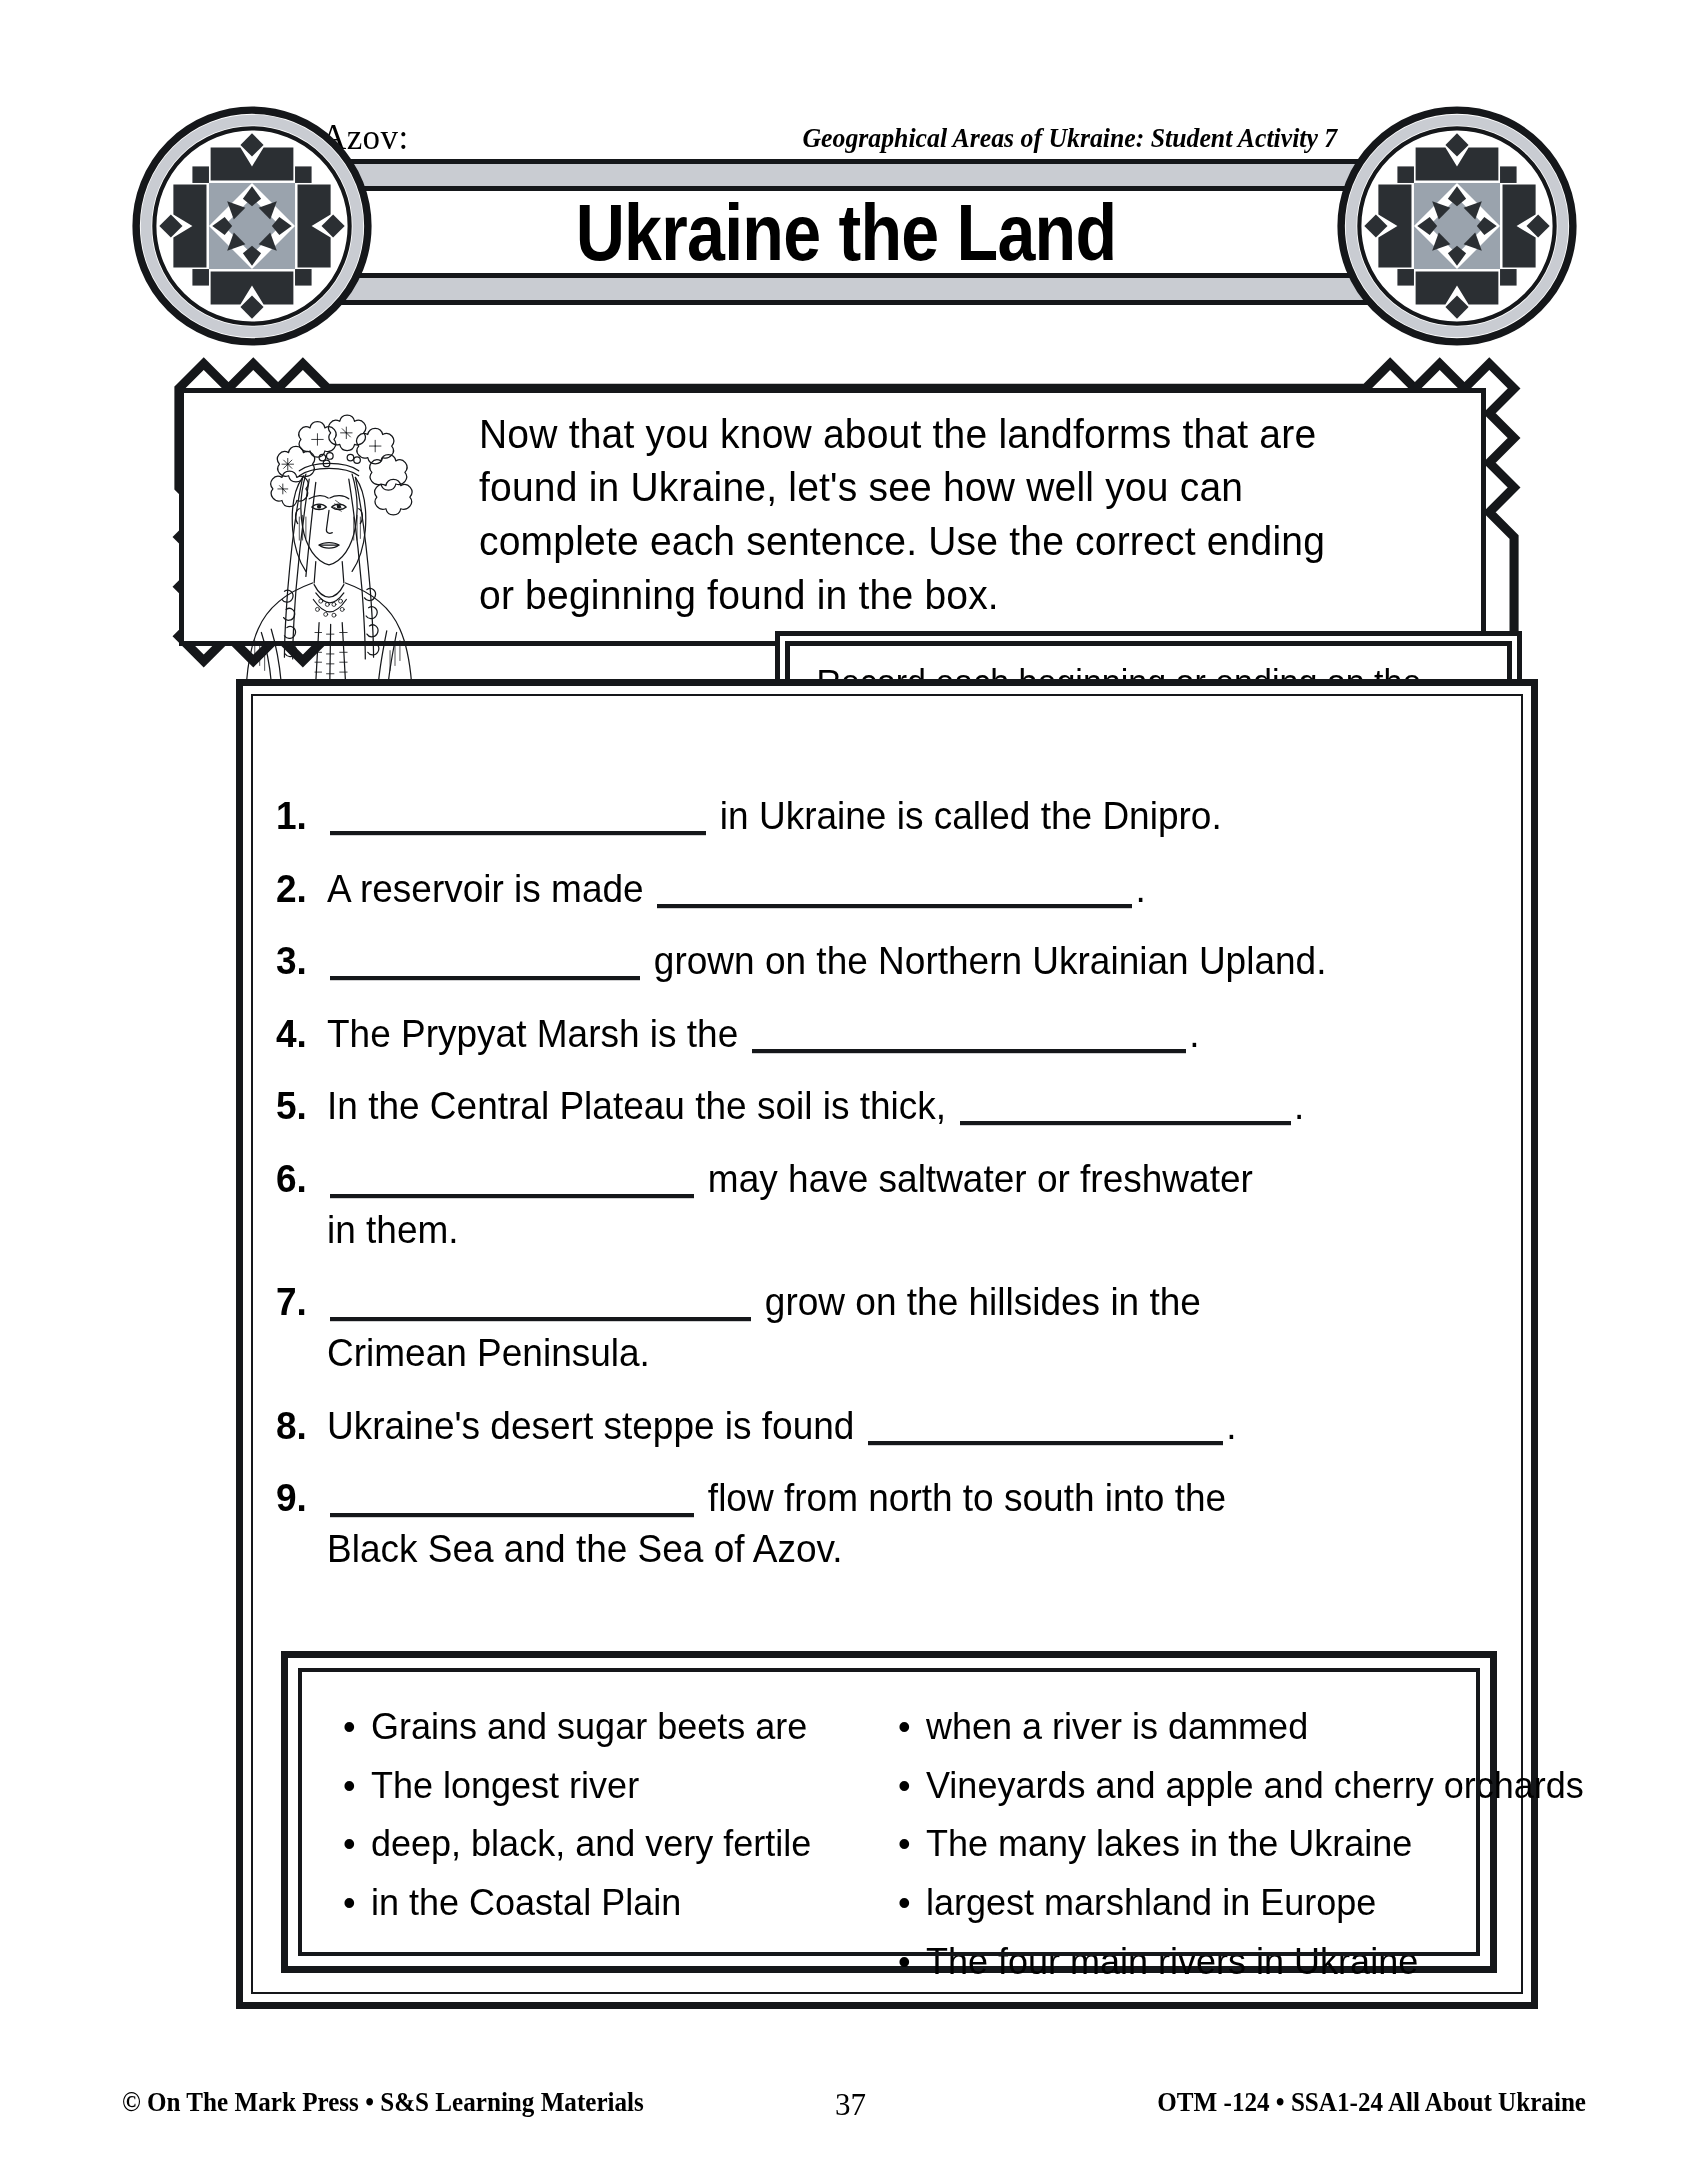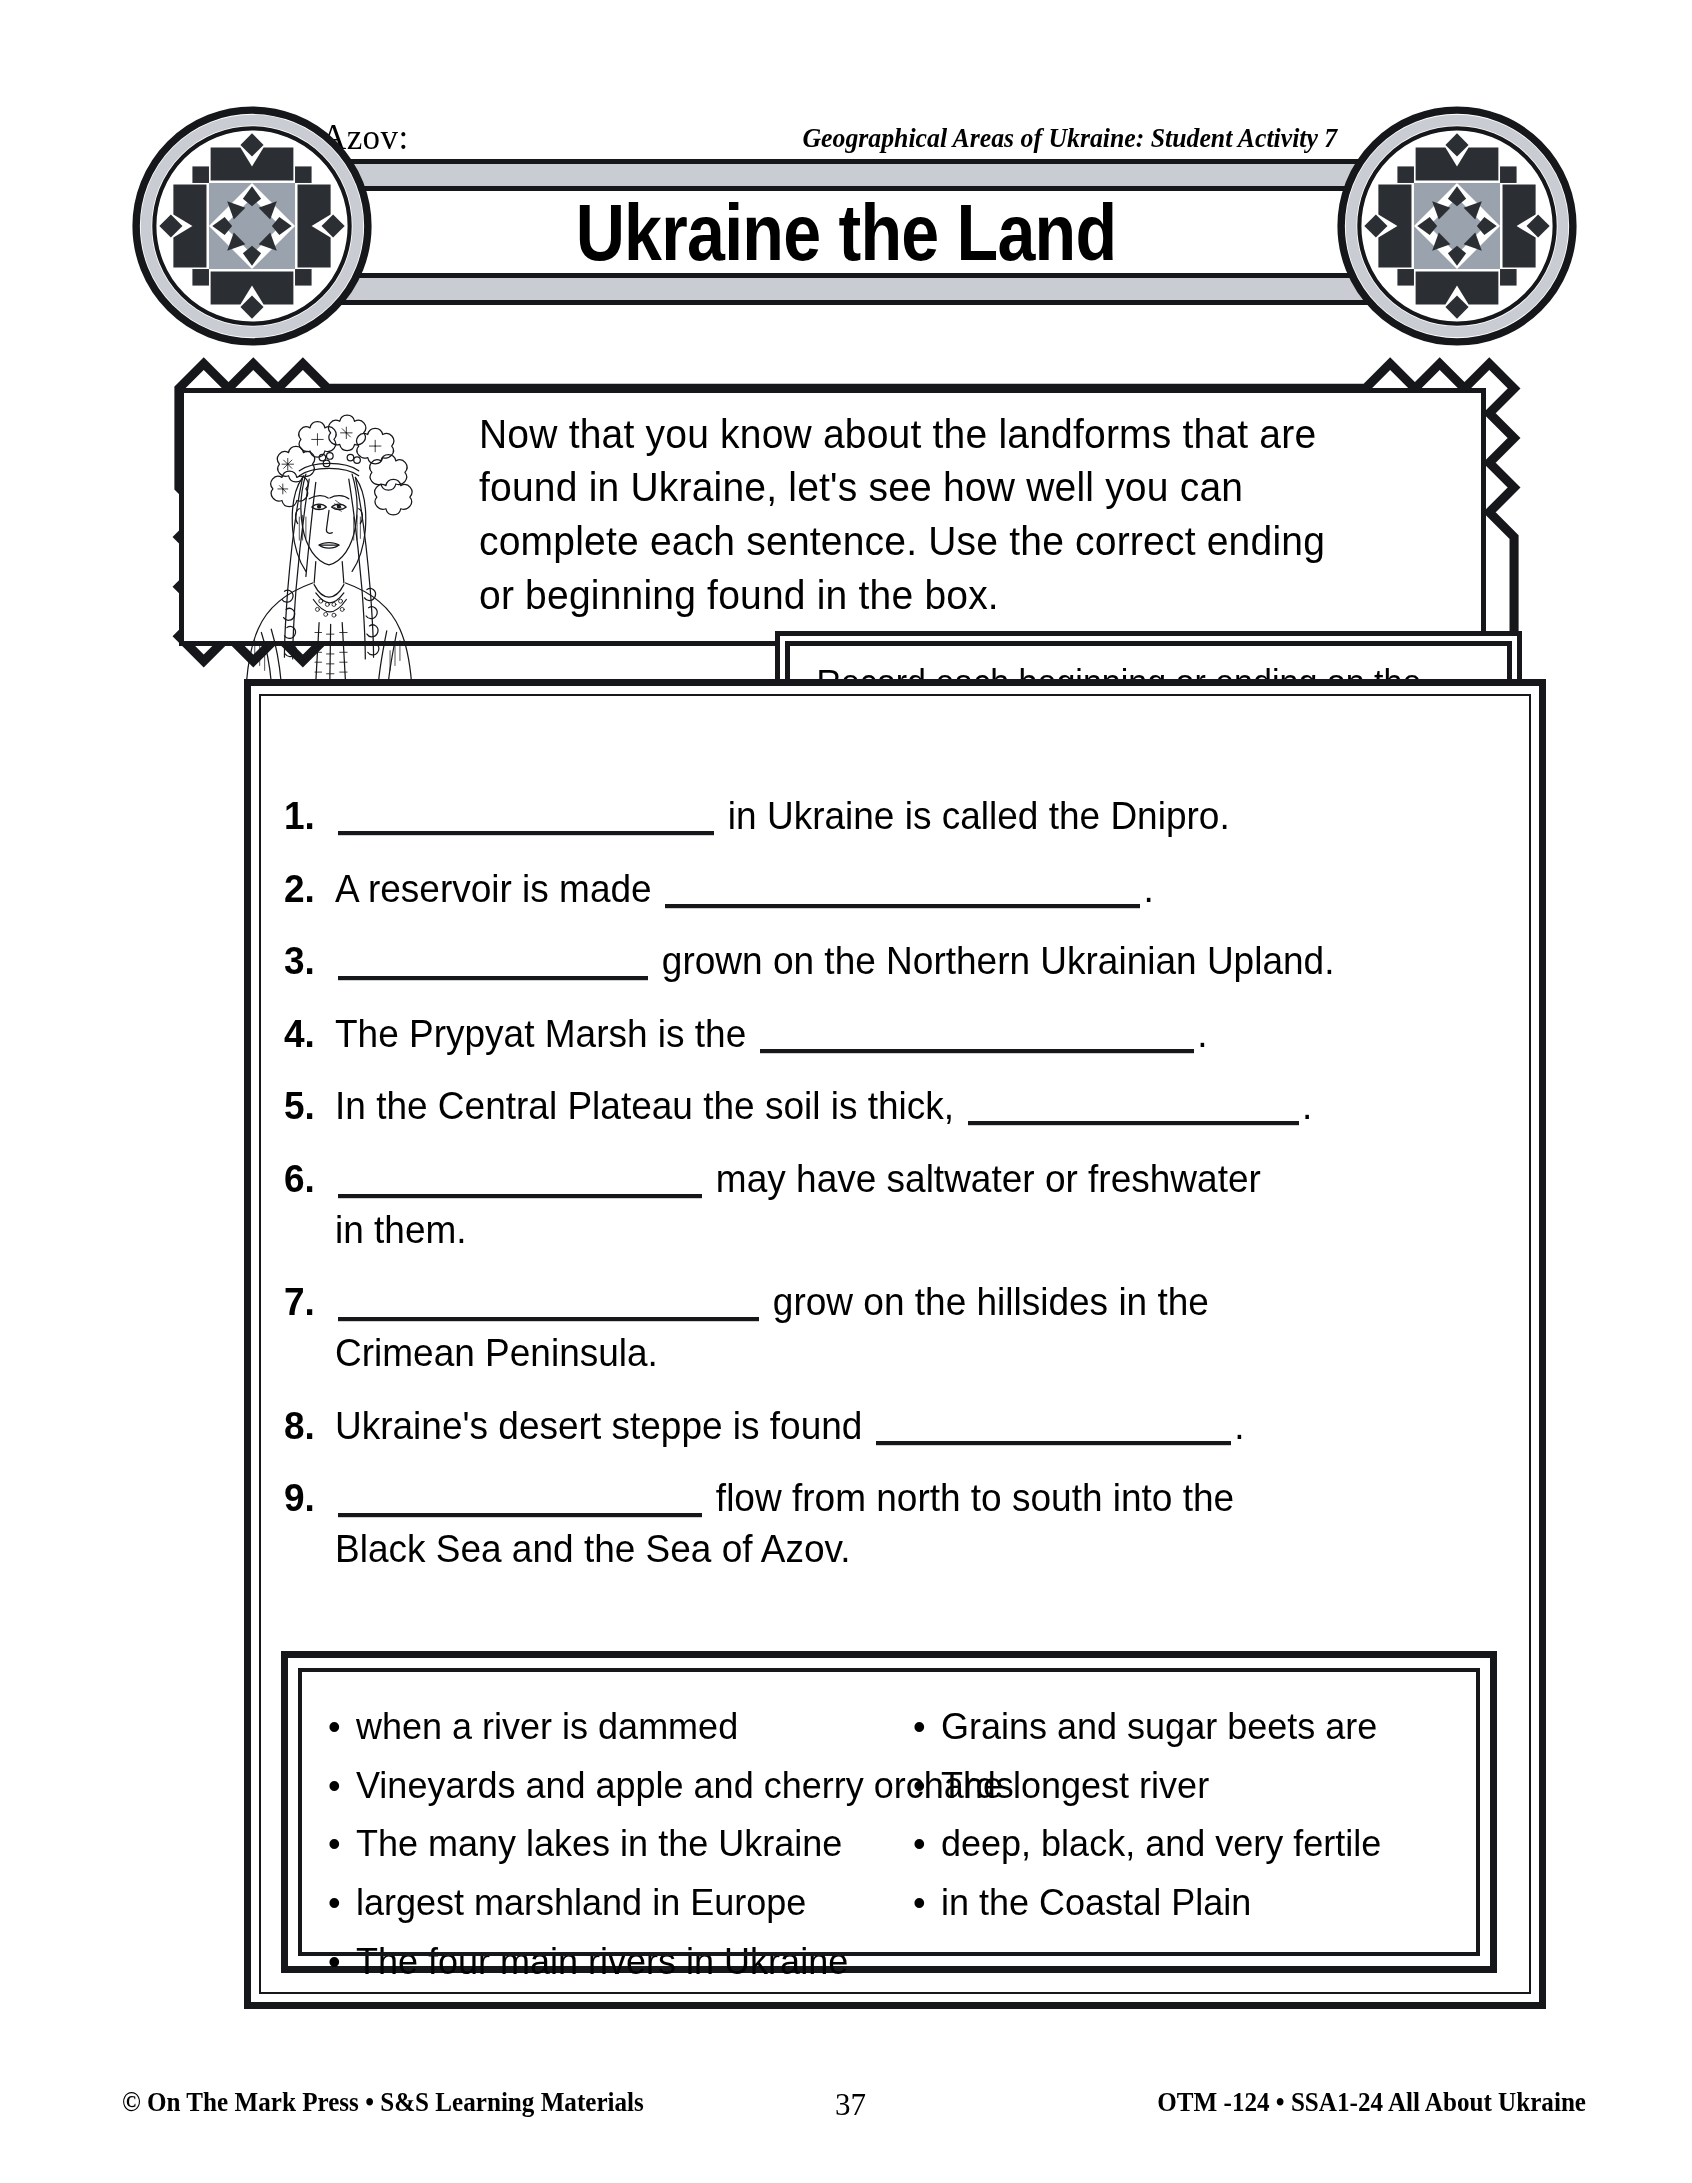--- a/index.html
+++ b/index.html
@@ -144,21 +144,21 @@
     font-family: "Liberation Sans Narrow", "Liberation Sans", sans-serif;
     font-size: 34px;
     line-height: 43px;
     transform: scaleY(1.05);
     transform-origin: left top;
   }
 
   
   #main-box {
     position: absolute;
-    left: 244px;
+    left: 236px;
     top: 679px;
     width: 1302px;
     height: 1330px;
     border: 7.4px solid #15171a;
     background: #fff;
     box-sizing: border-box;
   }
   #main-box::after {
     content: "";
     position: absolute;
@@ -526,33 +526,33 @@
       </div>
       <div class="q-row">
         <div class="q-line"><span class="q-num">9.</span><span class="blank" style="width: 364px;"></span><span class="txt"> flow from north to south into the</span></div>
         <div class="q-line"><span class="q-cont"></span><span class="txt">Black Sea and the Sea of Azov.</span></div>
       </div>
     </div>
 </div>
 
 <div id="word-bank">
   <div class="wb-cols">
+    <div class="wb-col right" id="wb-right">
+        <div class="wb-item"><span class="wb-bullet">•</span><span>Grains and sugar beets are</span></div>
+        <div class="wb-item"><span class="wb-bullet">•</span><span>The longest river</span></div>
+        <div class="wb-item"><span class="wb-bullet">•</span><span>deep, black, and very fertile</span></div>
+        <div class="wb-item"><span class="wb-bullet">•</span><span>in the Coastal Plain</span></div>
+      </div>
     <div class="wb-col left" id="wb-left">
         <div class="wb-item"><span class="wb-bullet">•</span><span>when a river is dammed</span></div>
         <div class="wb-item"><span class="wb-bullet">•</span><span>Vineyards and apple and cherry orchards</span></div>
         <div class="wb-item"><span class="wb-bullet">•</span><span>The many lakes in the Ukraine</span></div>
         <div class="wb-item"><span class="wb-bullet">•</span><span>largest marshland in Europe</span></div>
         <div class="wb-item"><span class="wb-bullet">•</span><span>The four main rivers in Ukraine</span></div>
       </div>
-    <div class="wb-col right" id="wb-right">
-        <div class="wb-item"><span class="wb-bullet">•</span><span>Grains and sugar beets are</span></div>
-        <div class="wb-item"><span class="wb-bullet">•</span><span>The longest river</span></div>
-        <div class="wb-item"><span class="wb-bullet">•</span><span>deep, black, and very fertile</span></div>
-        <div class="wb-item"><span class="wb-bullet">•</span><span>in the Coastal Plain</span></div>
-      </div>
   </div>
 </div>
 
 <div id="footer">
   <div class="foot-txt foot-left">© On The Mark Press • S&amp;S Learning Materials</div>
   <div class="foot-txt foot-page">37</div>
   <div class="foot-txt foot-right">OTM -124 • SSA1-24 All About Ukraine</div>
 </div>
 
 

